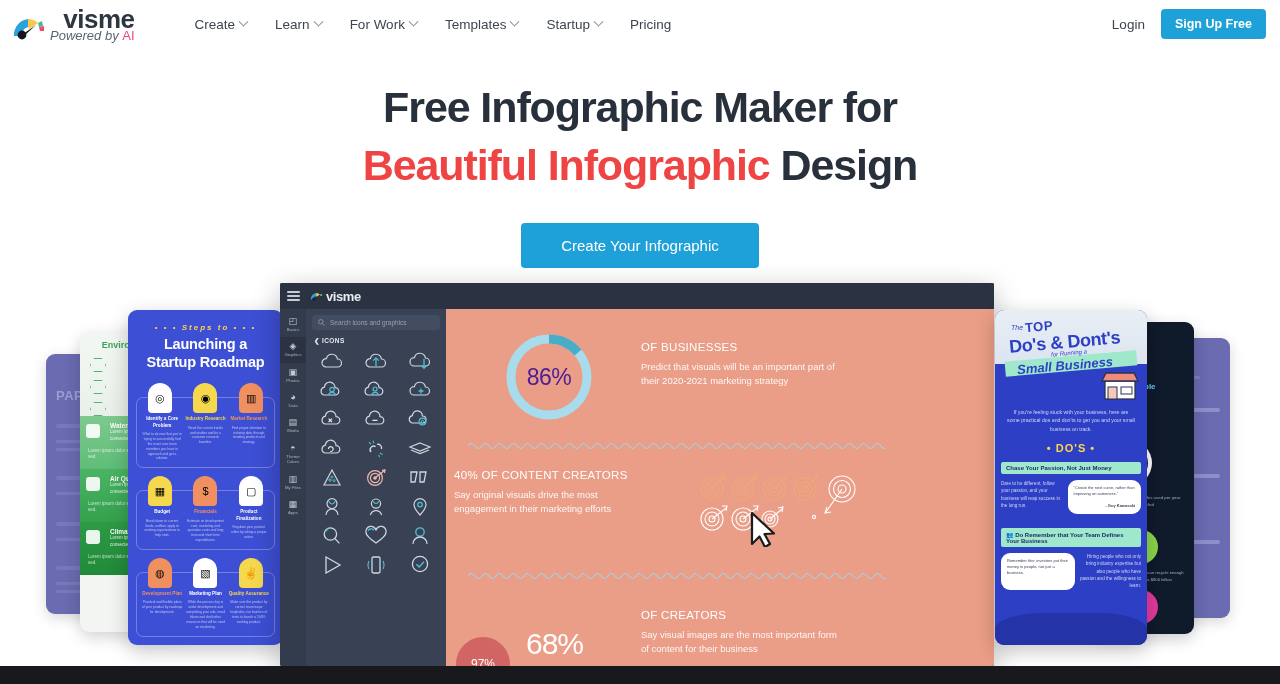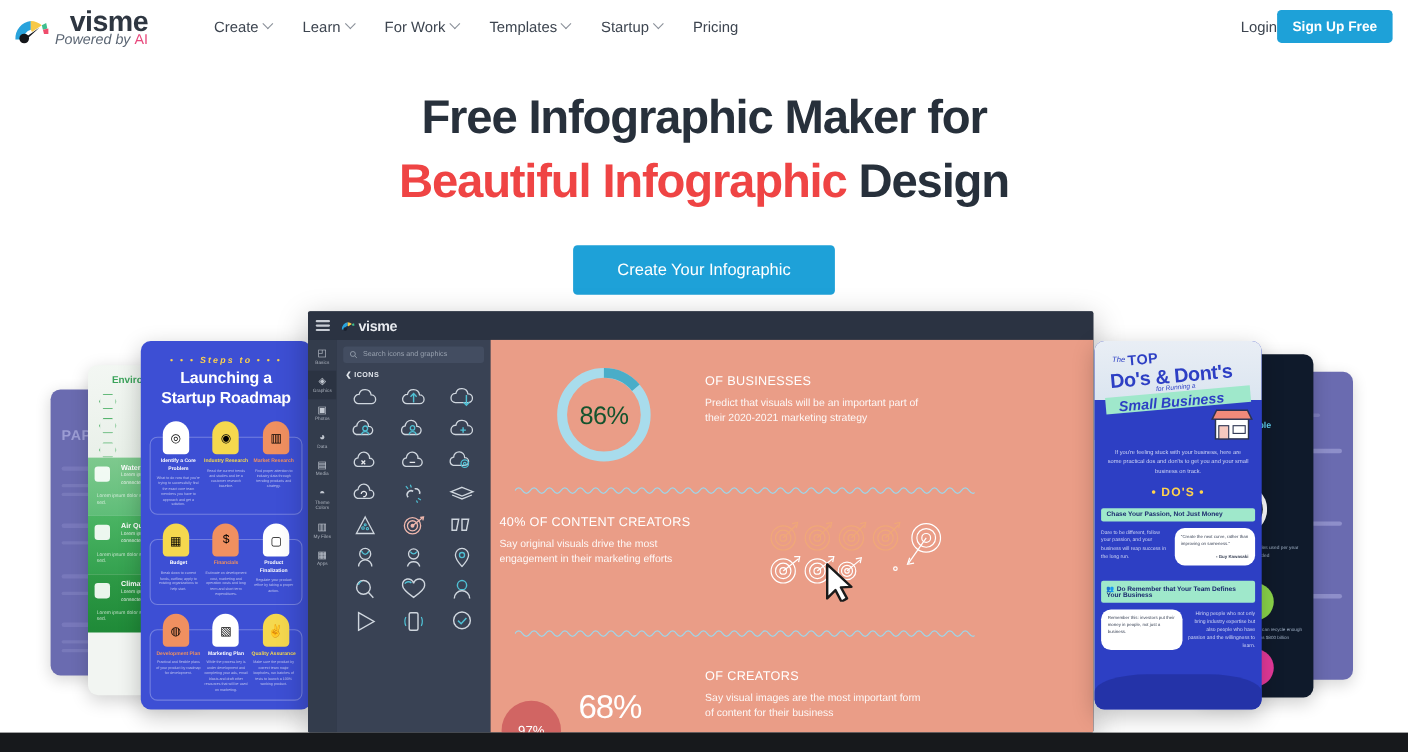--- a/index.html
+++ b/index.html
@@ -28,21 +28,21 @@
 
   .navlinks { display: flex; align-items: center; margin-left: 46px; gap: 0px; }
   .navlink {
     display: flex; align-items: center; gap: 5px;
     font-size: 13.5px; color: #3d4550; padding: 6px 14px; cursor: pointer;
     white-space: nowrap;
   }
   .chev { width: 7px; height: 7px; border-right: 1.3px solid #8a9099; border-bottom: 1.3px solid #8a9099;
           transform: rotate(45deg) translate(-2px,-2px); display: inline-block; }
 
-  .nav-right { margin-left: auto; display: flex; align-items: center; margin-right: 14px; }
+  .nav-right { margin-left: auto; display: flex; align-items: center; gap: 16px; margin-right: 14px; }
   .login-link { font-size: 13.5px; color: #3d4550; cursor: pointer; }
   .signup-btn {
     background: #1ea1d8; color: #fff; font-size: 12.5px; font-weight: 600;
     padding: 8px 14px; border-radius: 4px; border: none; cursor: pointer;
     font-family: "Liberation Sans", sans-serif;
   }
 
   
   .hero { position: absolute; top: 48px; left: 0; width: 1280px; text-align: center; }
   .h1 {
@@ -129,21 +129,21 @@
   }
   .icons-head { font-size:6.5px; color:#e4e8ee; font-weight:700; letter-spacing:.4px; margin:7px 0 6px 2px; cursor:pointer;}
   .igrid { display:grid; grid-template-columns:repeat(3,1fr); gap:9px 4px; }
   .igrid svg { display:block; margin:0 auto; }
 
   .canvas { flex:1; background:#ea9d87; position:relative; }
   .cv-ttl { font-size:11.5px; color:#fff; letter-spacing:.3px; }
   .cv-body { font-size:9.5px; color:rgba(255,255,255,.92); line-height:1.52; margin-top:7px; }
   .donut { position:absolute; width:86px; height:86px; border-radius:50%; }
   .donut .hole { position:absolute; inset:11px; background:#ea9d87; border-radius:50%; display:flex; align-items:center; justify-content:center;}
-  .donut .val { font-size:23px; color:#14532d; letter-spacing:-0.5px;}
+  .donut .val { font-size:23px; color:#4c1d95; letter-spacing:-0.5px;}
   .wave { position:absolute; left:22px; width:418px; height:10px; }
   .big68 { position:absolute; font-size:30px; color:#fff; letter-spacing:-1px;}
   .c32 { position:absolute; width:54px;height:54px;border-radius:50%;background:#d16563; display:flex;align-items:center;justify-content:center;color:#fff;font-size:12px;}
 
   
   .c-dos { left:995px; top:10px; width:152px; height:335px; background:#2d3fc4; box-shadow:0 6px 20px rgba(0,0,0,.22);}
   .dos-hd { height:90px; background:linear-gradient(180deg,#e9eef5 0%,#dbe5f0 60%,#2d3fc4 60%); position:relative; }
   .dos-the { position:absolute; left:16px; top:14px; font-size:7px; color:#2d3fc4; font-style:italic;}
   .dos-top { position:absolute; left:30px; top:9px; font-size:13px; color:#2d3fc4; font-weight:700; letter-spacing:.5px; transform:rotate(-5deg);}
   .dos-main { position:absolute; left:14px; top:22px; font-size:18px; color:#2d3fc4; font-weight:700; transform:rotate(-5deg); letter-spacing:-0.4px;}

